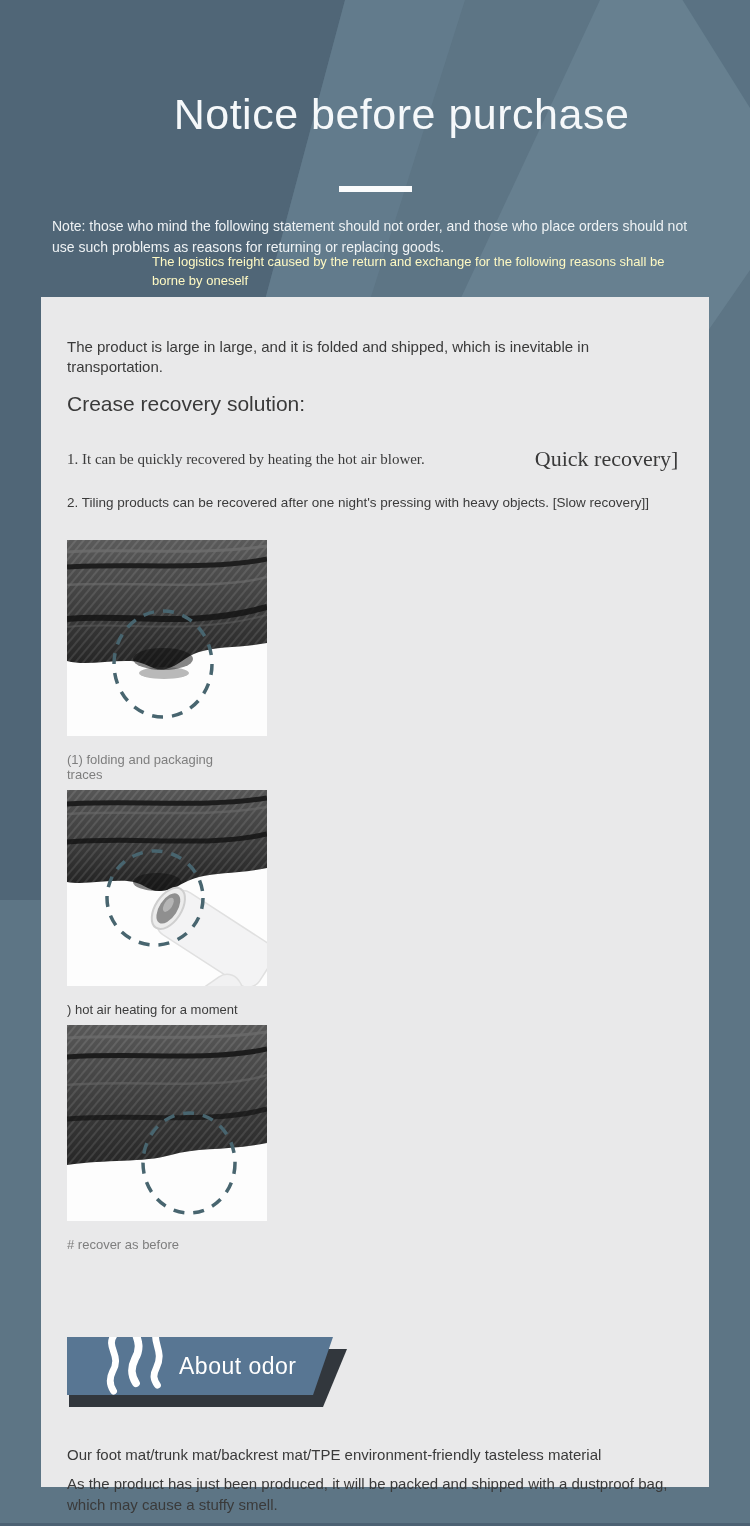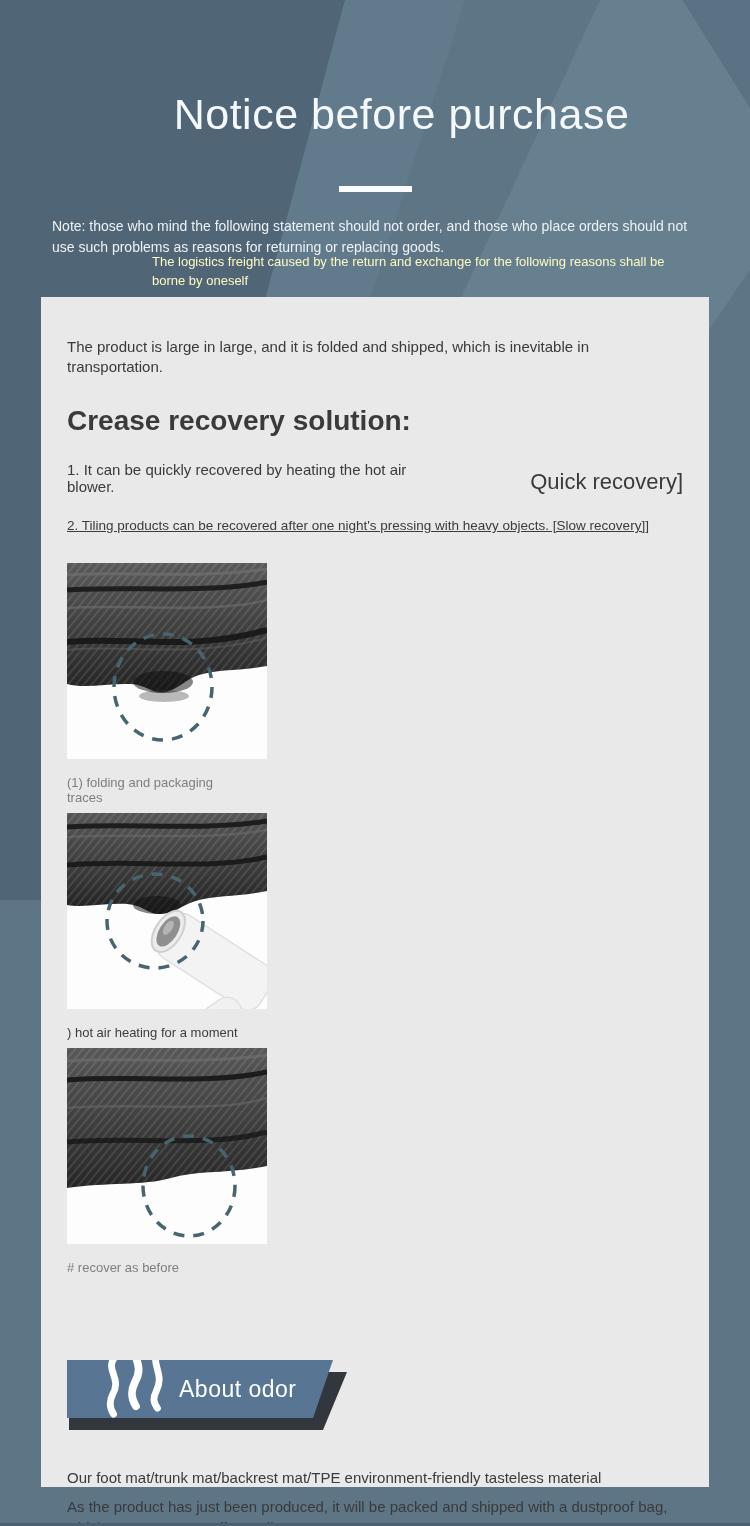--- a/index.html
+++ b/index.html
@@ -55,25 +55,25 @@
     display:flex; align-items:center;
   }
   .badge-label { color:#fff; font-size:23px; font-weight:400; letter-spacing:.5px; }
   .truck-icon { position:absolute; left:12px; top:8px; }
   .badge-face .label-after-truck { margin-left:108px; }
   .steam-icon { position:absolute; left:30px; top:-30px; overflow:visible; }
   .badge2 .badge-face { overflow:visible; }
 
   
   .intro { margin-top:40px; color:#3a3a3a; font-size:15px; line-height:20px; }
-  .crease-heading { margin-top:28px; color:#3a3a3a; font-size:28px; font-weight:700; }
-  .step-row { margin-top:24px; display:flex; align-items:flex-end; }
+  .crease-heading { margin-top:15px; color:#3a3a3a; font-size:21px; font-weight:400; }
+  .step-row { margin-top:30px; display:flex; align-items:center;font-family:Liberation Serif, serif; }
   .step1 { color:#3b3b3b; font-size:15px; }
   .quick-tag { color:#3a3a3a; font-size:22px; margin-left:110px; white-space:nowrap; }
-  .step2 { margin-top:23px; color:#3b3b3b; font-size:13.5px;text-decoration:underline; }
+  .step2 { margin-top:23px; color:#3b3b3b; font-size:13.5px; }
 
   
   .fig-row { margin-top:30px; display:flex; gap:8px;flex-direction:column; }
   .fig { width:200px; }
   .fig svg { display:block; width:200px; height:196px; background:#fff; }
   .fig-caption { margin-top:16px; font-size:13px; line-height:15px; color:#7e7e7e; width:165px; }
   .fig-caption.dark { color:#3c3c3c; width:200px; }
 
   .odor-badge-wrap { margin-top:85px; }
   .odor-line1 { margin-top:38px; color:#3a3a3a; font-size:15px; line-height:20px; }

